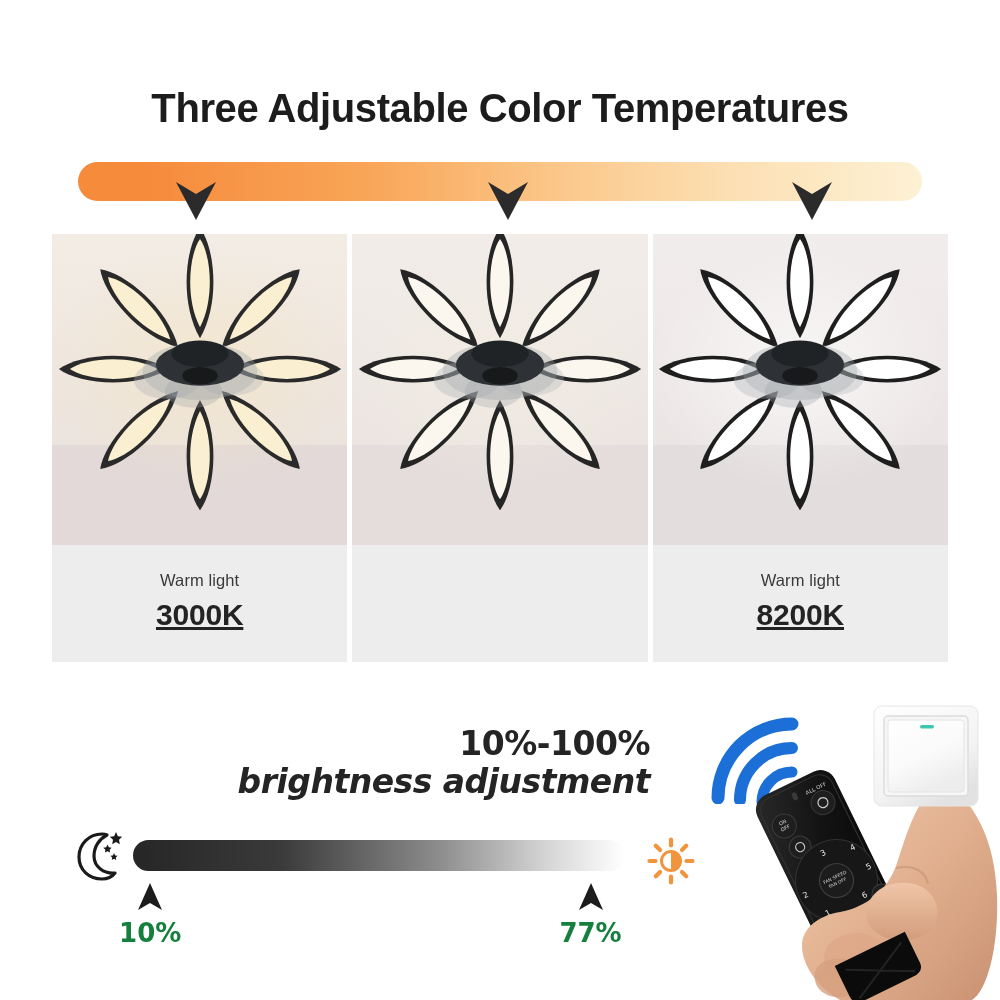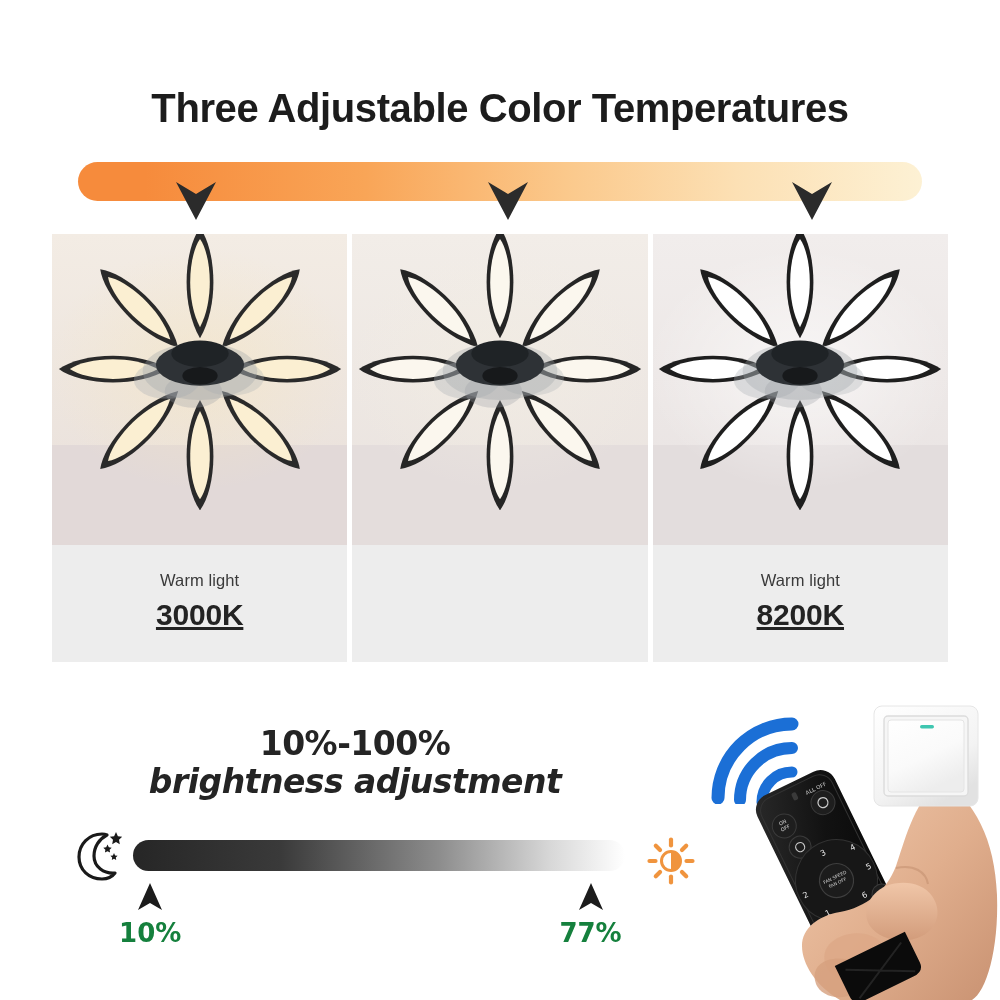--- a/index.html
+++ b/index.html
@@ -126,21 +126,21 @@
     transform: translate(-50%, -56%);
   }
   .lamp-wrap svg { width: 100%; height: 100%; display: block; }
 
   
   .bright-head {
     position: absolute;
     left: 60px;
     top: 725px;
     width: 590px;
-    text-align: center;
+    text-align: right;
     font-family: "DejaVu Sans", sans-serif;
     font-weight: bold;
     color: #242424;
     line-height: 1.14;
   }
   .bright-head .l1 { font-size: 33px; letter-spacing: -0.5px; }
   .bright-head .l2 { font-size: 33px; letter-spacing: -0.5px; font-style: italic; }
 
   .bright-bar {
     position: absolute;

